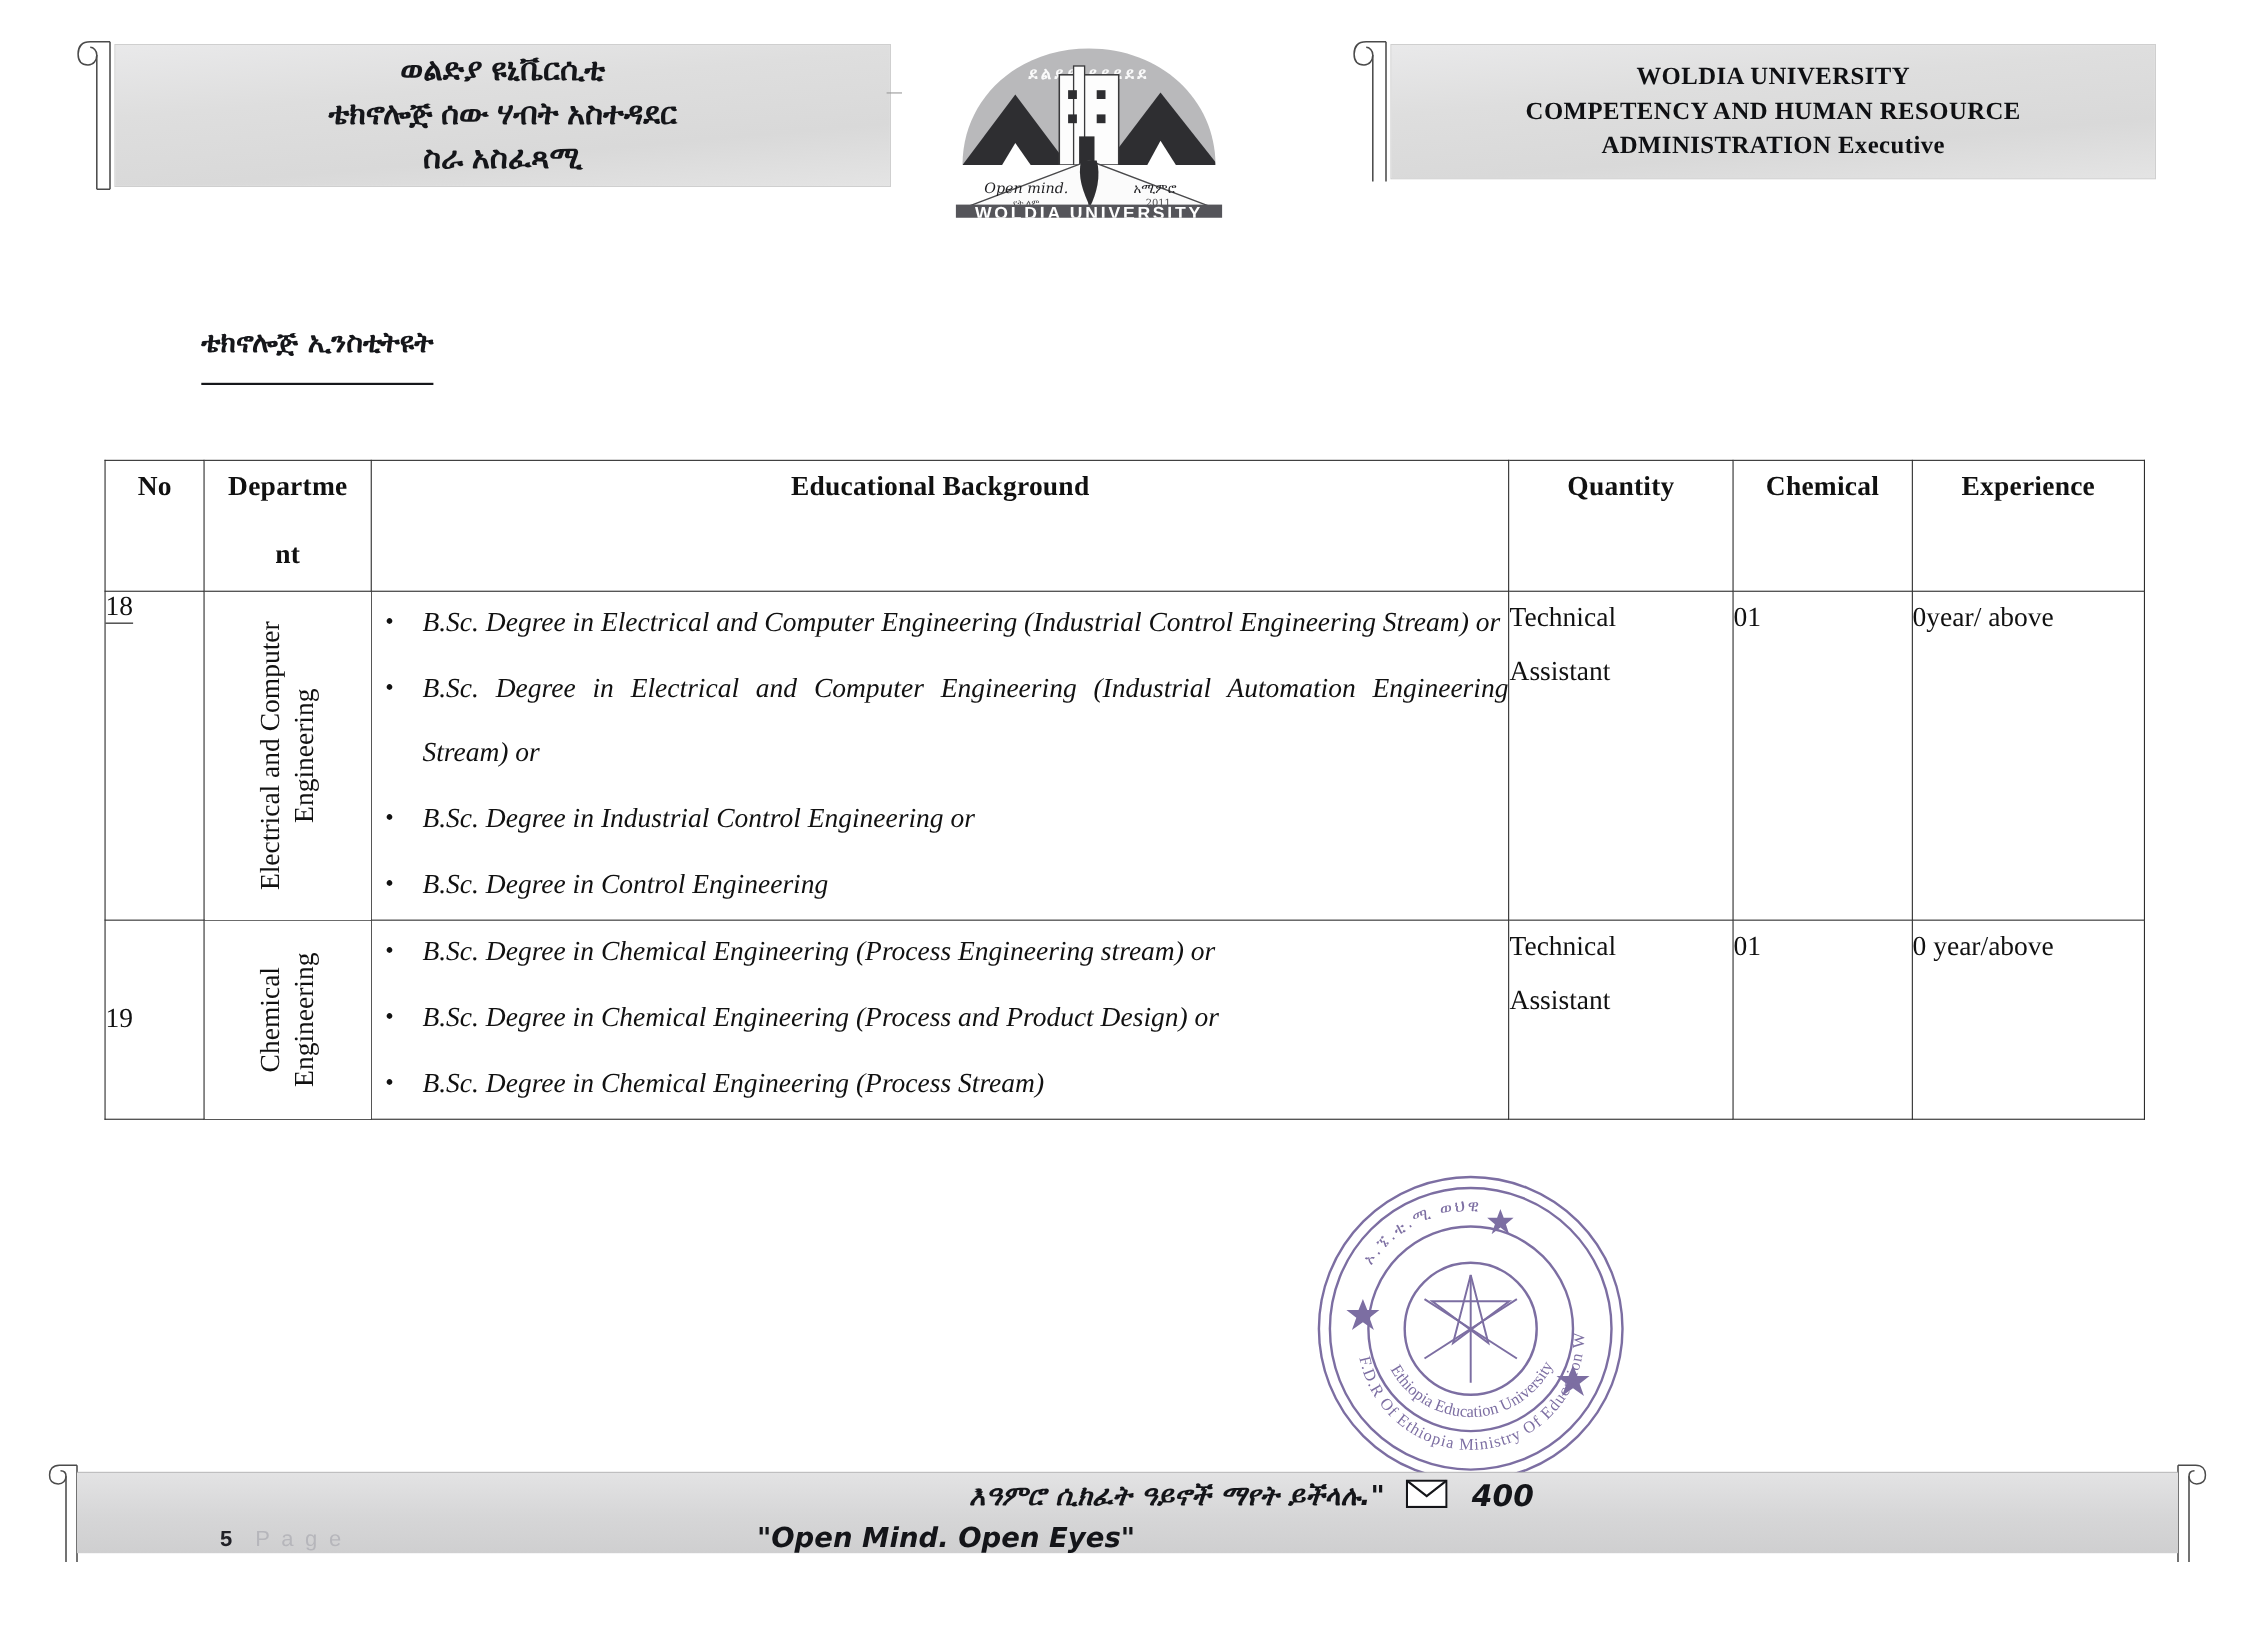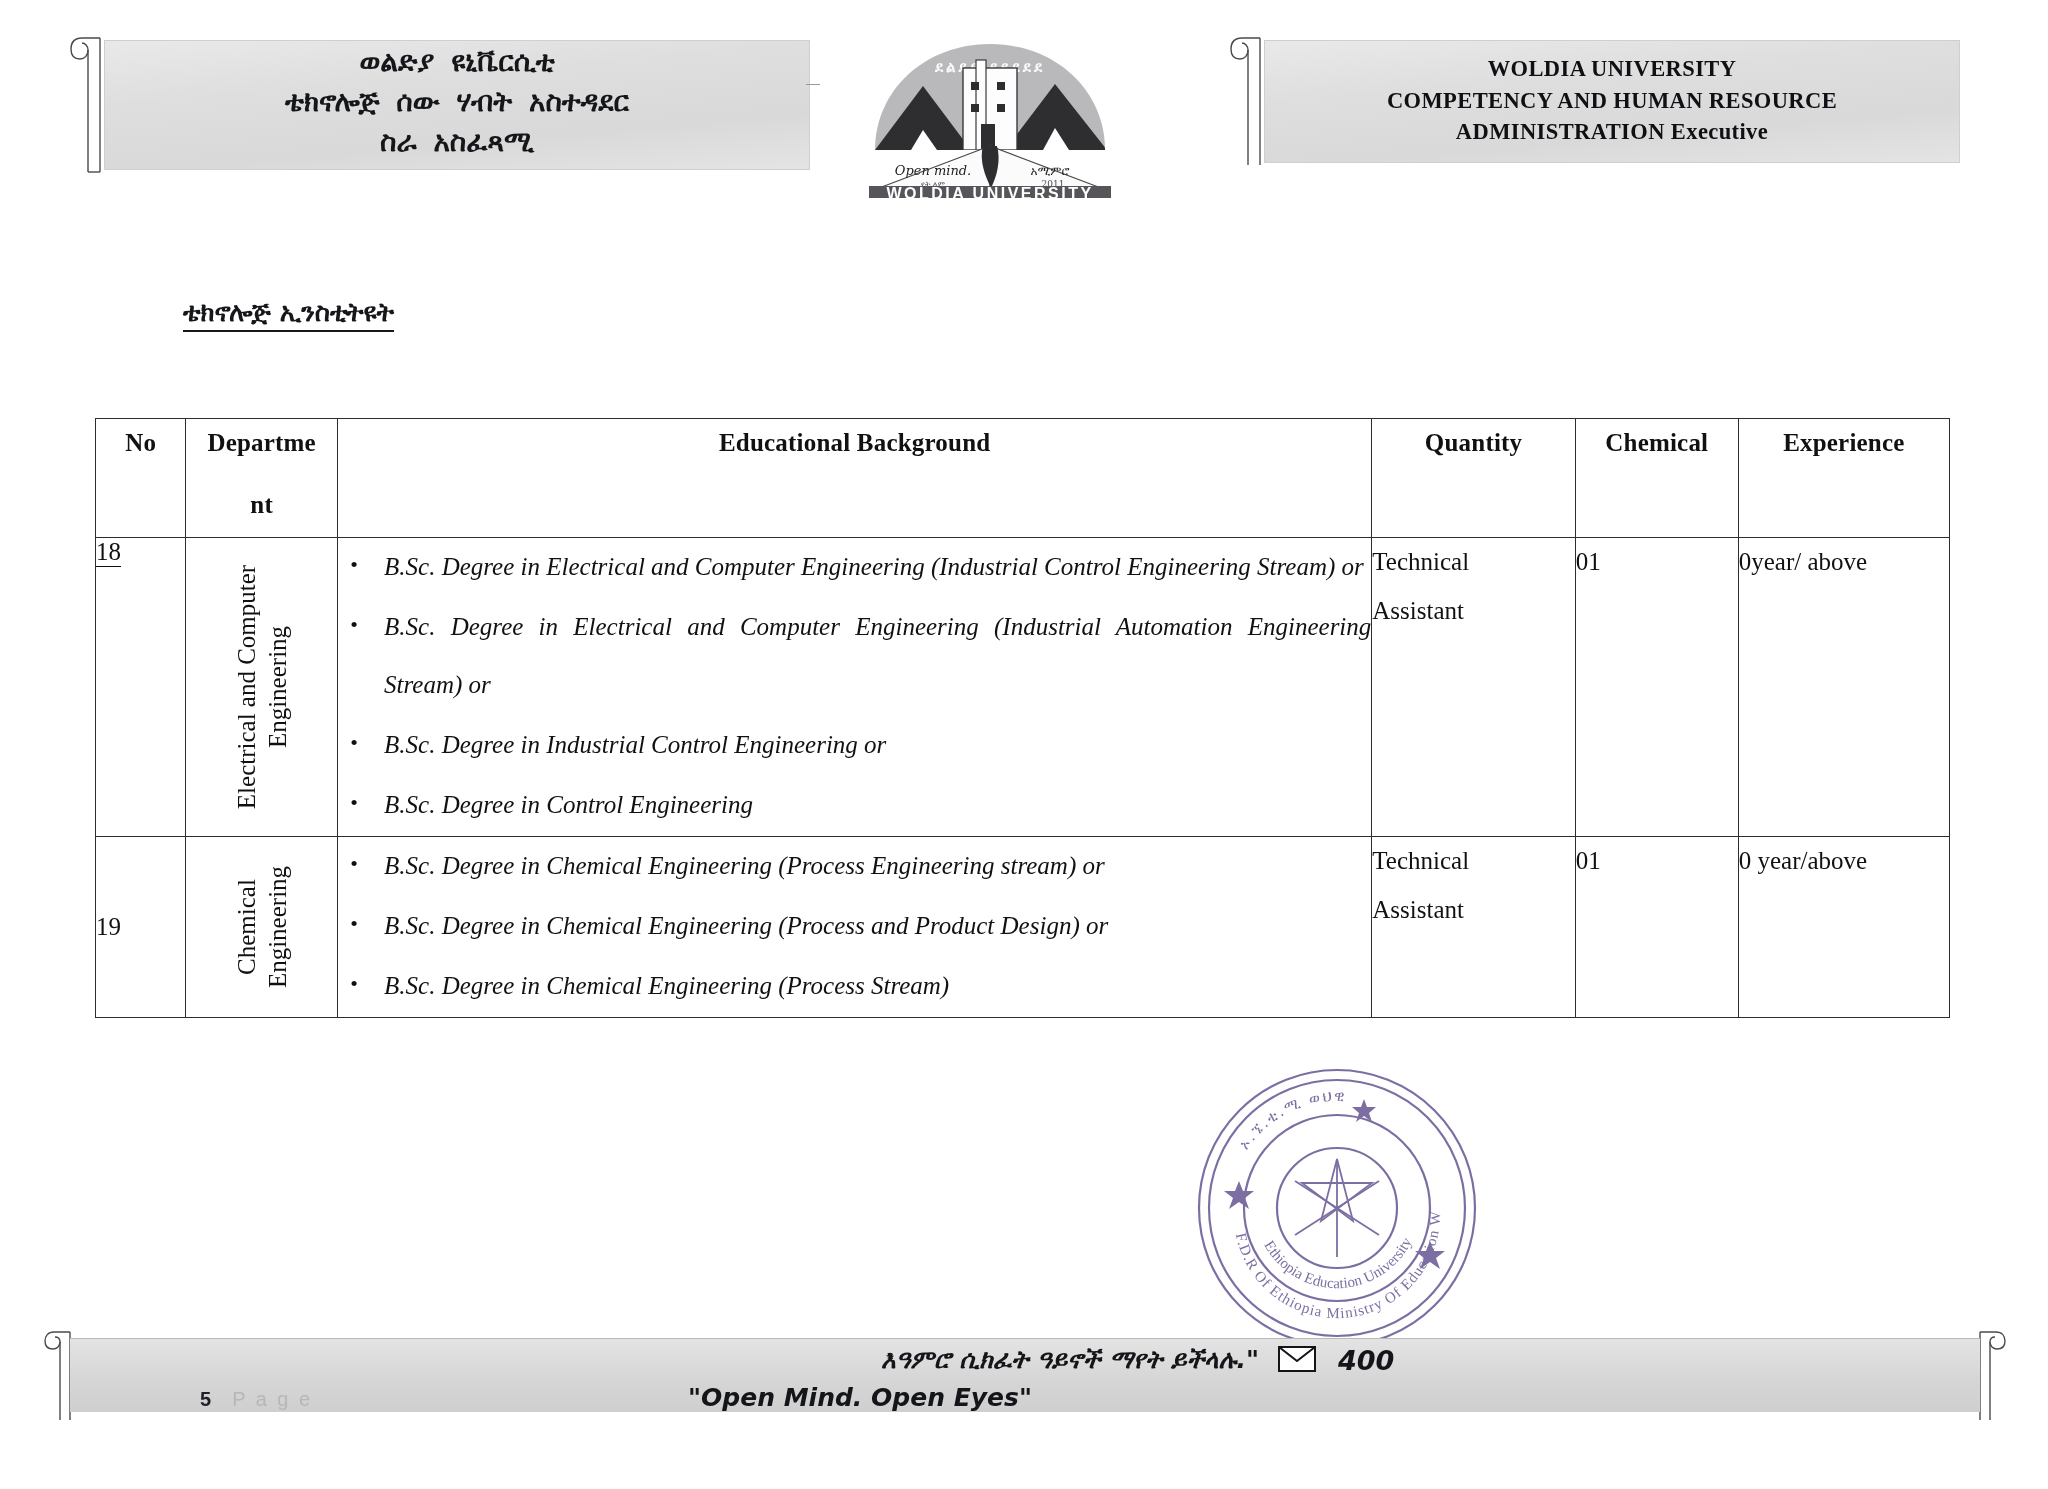--- a/index.html
+++ b/index.html
@@ -44,21 +44,21 @@
     border: 1px solid #cfcfcf;
     display: flex;
     flex-direction: column;
     align-items: center;
     justify-content: center;
   }
 
   .plaque-left { left: 70px; top: 34px; width: 740px; height: 142px; }
   .plaque-left .panel { padding: 6px 10px 8px 10px; }
   .amh-title-line {
-    font-family: Liberation Mono, monospace;
+    font-family: Liberation Sans, sans-serif;
     font-weight: bold;
     font-size: 28px;
     line-height: 1.42;
     color: #15161a;
     text-align: center;
     white-space: nowrap;
   }
 
   .plaque-right { left: 1230px; top: 34px; width: 730px; height: 135px; }
   .plaque-right .panel { padding: 6px 14px 8px 14px; }
@@ -90,21 +90,21 @@
 
   
   .section-title {
     position: absolute;
     left: 183px; top: 298px;
     font-family: "DejaVu Sans", "Liberation Sans", sans-serif;
     font-weight: bold;
     font-size: 26px;
     color: #16171b;
     border-bottom: 2px solid #16171b;
-    padding-bottom: 3px;
+    padding-bottom: 21px;
     line-height: 1.1;
   }
 
   
   .tbl-wrap {
     position: absolute;
     left: 95px; top: 418px;
     width: 1855px;
   }
   table.main {

